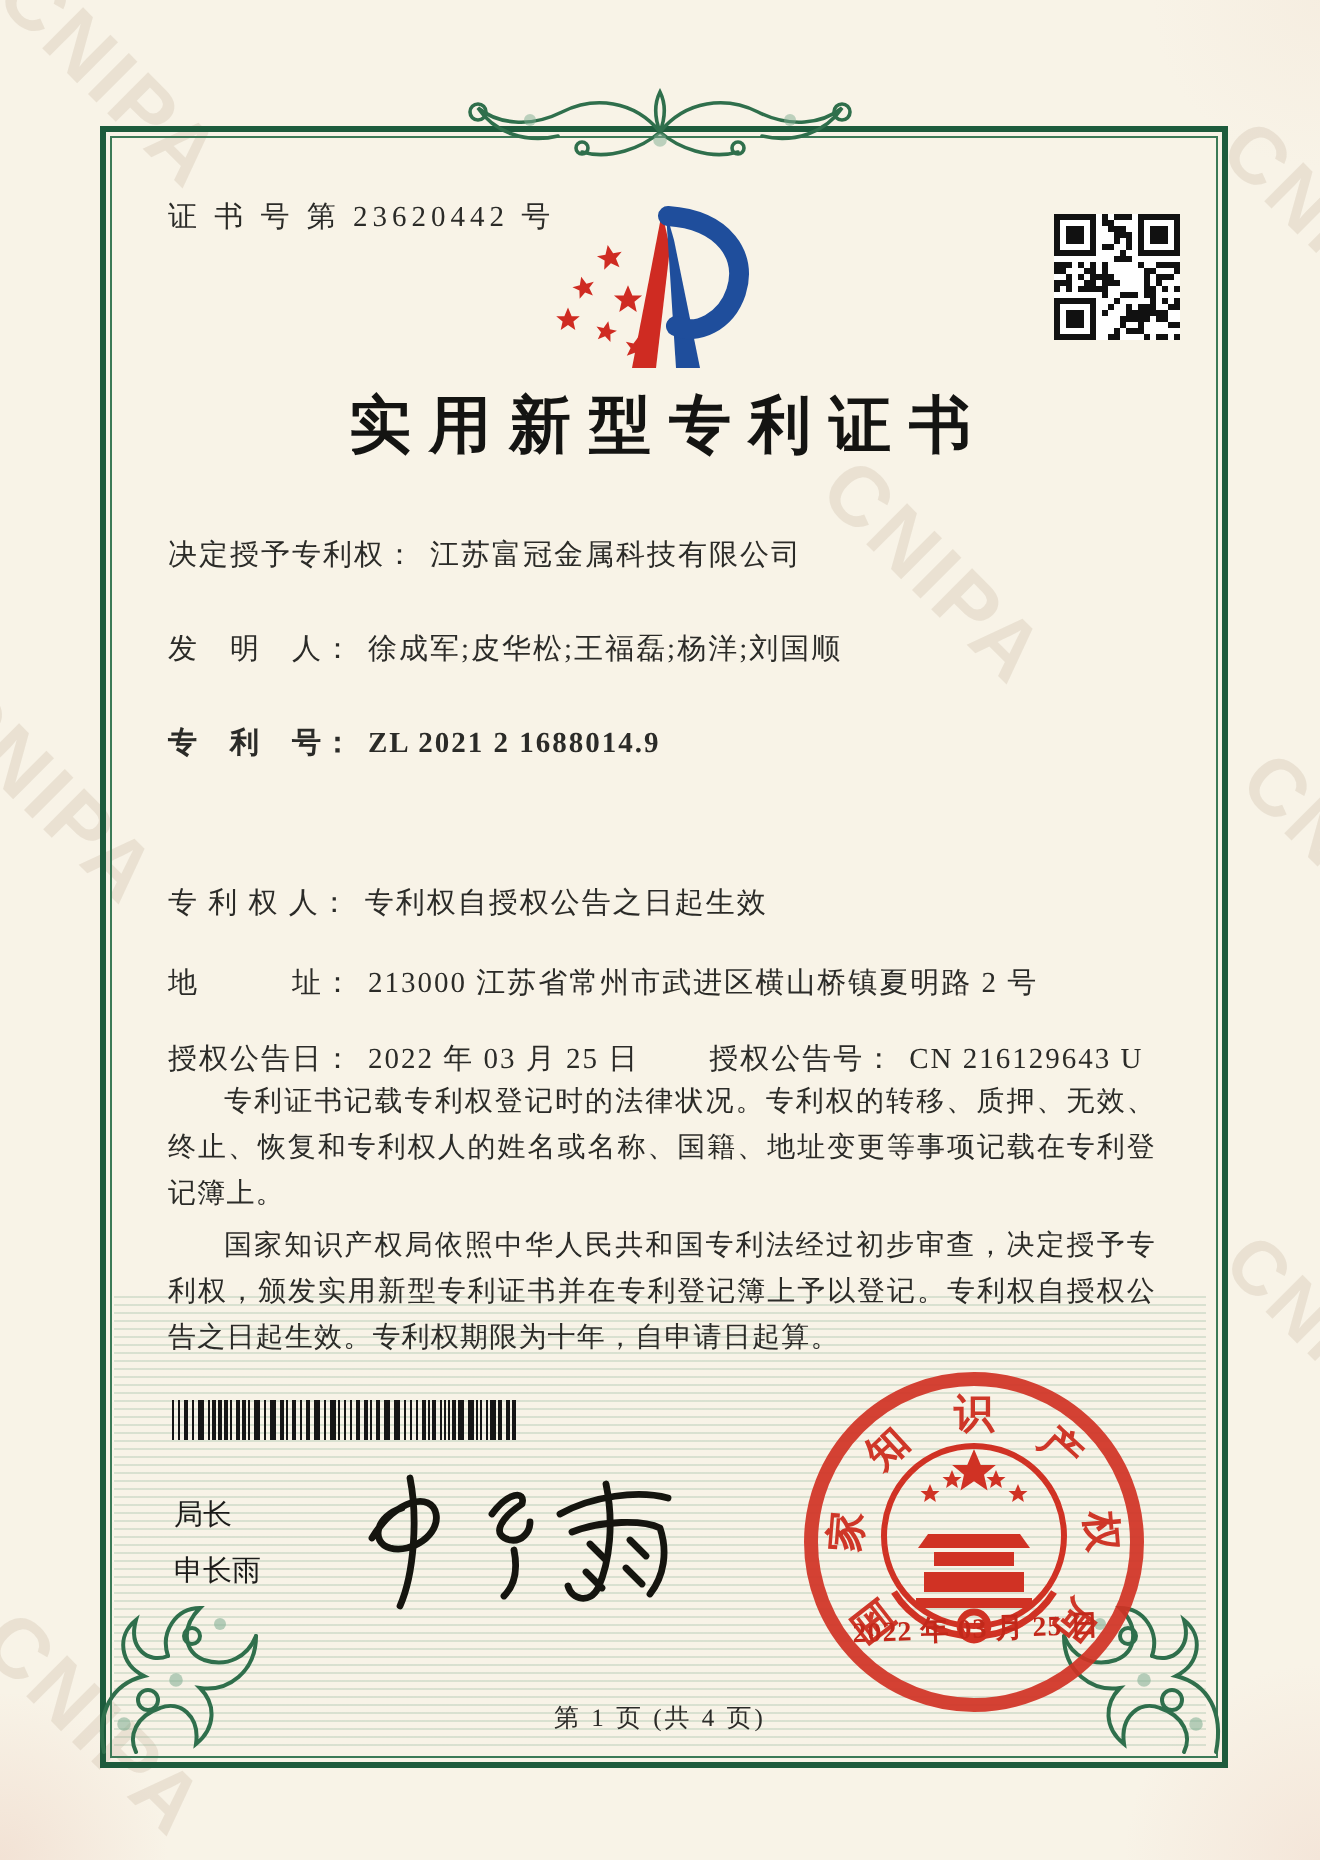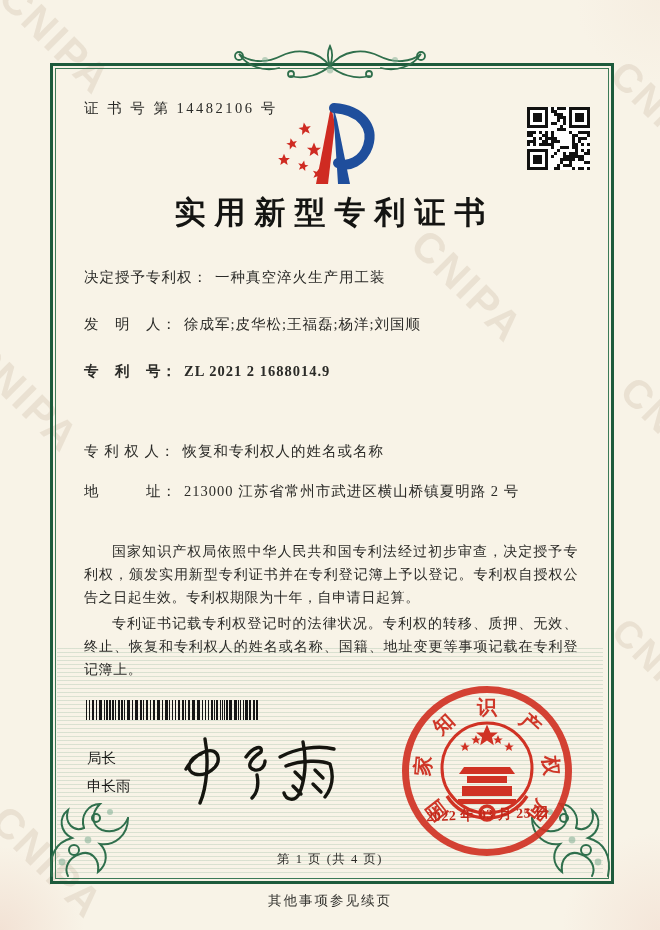--- a/index.html
+++ b/index.html
@@ -116,21 +116,21 @@
     </g>
     <g fill="#7fae92" opacity="0.55">
       <circle cx="18" cy="70" r="3.4"></circle>
         <circle cx="66" cy="20" r="3"></circle>
         <circle cx="44" cy="48" r="3.4"></circle>
     </g>
   </svg>
 
   <div class="content">
 
-    <div class="cert-no">证 书 号 第 14482106 号</div>
+    <div class="cert-no">证 书 号 第 23620442 号</div>
 
     <svg class="logo" width="140" height="96" viewBox="0 0 140 96">
       <defs>
         <path id="st" d="M0,-10 L2.94,-3.09 L9.51,-3.09 L4.36,1.18 L5.88,8.09 L0,4 L-5.88,8.09 L-4.36,1.18 L-9.51,-3.09 L-2.94,-3.09 Z"></path>
       </defs>
       <g fill="#cf2b22">
         <use href="#st" transform="translate(22,62) scale(0.62)"></use>
         <use href="#st" transform="translate(30,46) scale(0.58) rotate(-14)"></use>
         <use href="#st" transform="translate(41,68) scale(0.55) rotate(12)"></use>
         <use href="#st" transform="translate(43,31) scale(0.66) rotate(-10)"></use>
@@ -268,38 +268,42 @@
         <rect x="45" y="3" width="15" height="15" fill="#fff"></rect>
         <rect x="48" y="6" width="9" height="9" fill="#111"></rect>
         <rect x="0" y="42" width="21" height="21" fill="#111"></rect>
         <rect x="3" y="45" width="15" height="15" fill="#fff"></rect>
         <rect x="6" y="48" width="9" height="9" fill="#111"></rect>
       </svg>
 
     <div class="title">实用新型专利证书</div>
 
     <div class="frow" style="top:268px;">
-      <span>决定授予专利权：</span><span class="val">一种真空淬火生产用工装</span>
+      <span>决定授予专利权：</span><span class="val">江苏富冠金属科技有限公司</span>
     </div>
     <div class="frow" style="top:315px;">
       <span>发　明　人：</span><span class="val">徐成军;皮华松;王福磊;杨洋;刘国顺</span>
     </div>
     <div class="frow" style="top:362px;font-weight:bold;">
       <span>专　利　号：</span><span class="val">ZL 2021 2 1688014.9</span>
     </div>
     <div class="frow" style="top:442px;">
-      <span>专 利 权 人：</span><span class="val">恢复和专利权人的姓名或名称</span>
+      <span>专 利 权 人：</span><span class="val">专利权自授权公告之日起生效</span>
     </div>
     <div class="frow" style="top:482px;">
       <span>地　　　址：</span><span class="val">213000 江苏省常州市武进区横山桥镇夏明路 2 号</span>
     </div>
+    <div class="frow" style="top:520px;">
+      <span class="grant-left"><span>授权公告日：</span><span class="val">2022 年 03 月 25 日</span></span>
+      <span><span>授权公告号：</span><span class="val">CN 216129643 U</span></span>
+    </div>
 
     <div class="paras">
+      <p>专利证书记载专利权登记时的法律状况。专利权的转移、质押、无效、终止、恢复和专利权人的姓名或名称、国籍、地址变更等事项记载在专利登记簿上。</p>
       <p>国家知识产权局依照中华人民共和国专利法经过初步审查，决定授予专利权，颁发实用新型专利证书并在专利登记簿上予以登记。专利权自授权公告之日起生效。专利权期限为十年，自申请日起算。</p>
-      <p>专利证书记载专利权登记时的法律状况。专利权的转移、质押、无效、终止、恢复和专利权人的姓名或名称、国籍、地址变更等事项记载在专利登记簿上。</p>
     </div>
 
     <div class="barcode" id="barcode"><i style="width: 1px; background: rgb(21, 21, 21);"></i><i style="width: 2px;"></i><i style="width: 1px; background: rgb(21, 21, 21);"></i><i style="width: 2px;"></i><i style="width: 2px; background: rgb(21, 21, 21);"></i><i style="width: 2px;"></i><i style="width: 1px; background: rgb(21, 21, 21);"></i><i style="width: 2px;"></i><i style="width: 3px; background: rgb(21, 21, 21);"></i><i style="width: 2px;"></i><i style="width: 1px; background: rgb(21, 21, 21);"></i><i style="width: 1px;"></i><i style="width: 2px; background: rgb(21, 21, 21);"></i><i style="width: 1px;"></i><i style="width: 2px; background: rgb(21, 21, 21);"></i><i style="width: 1px;"></i><i style="width: 2px; background: rgb(21, 21, 21);"></i><i style="width: 1px;"></i><i style="width: 1px; background: rgb(21, 21, 21);"></i><i style="width: 2px;"></i><i style="width: 2px; background: rgb(21, 21, 21);"></i><i style="width: 1px;"></i><i style="width: 2px; background: rgb(21, 21, 21);"></i><i style="width: 1px;"></i><i style="width: 1px; background: rgb(21, 21, 21);"></i><i style="width: 2px;"></i><i style="width: 3px; background: rgb(21, 21, 21);"></i><i style="width: 2px;"></i><i style="width: 1px; background: rgb(21, 21, 21);"></i><i style="width: 2px;"></i><i style="width: 3px; background: rgb(21, 21, 21);"></i><i style="width: 2px;"></i><i style="width: 2px; background: rgb(21, 21, 21);"></i><i style="width: 1px;"></i><i style="width: 1px; background: rgb(21, 21, 21);"></i><i style="width: 2px;"></i><i style="width: 2px; background: rgb(21, 21, 21);"></i><i style="width: 2px;"></i><i style="width: 1px; background: rgb(21, 21, 21);"></i><i style="width: 2px;"></i><i style="width: 2px; background: rgb(21, 21, 21);"></i><i style="width: 2px;"></i><i style="width: 3px; background: rgb(21, 21, 21);"></i><i style="width: 2px;"></i><i style="width: 1px; background: rgb(21, 21, 21);"></i><i style="width: 2px;"></i><i style="width: 3px; background: rgb(21, 21, 21);"></i><i style="width: 1px;"></i><i style="width: 1px; background: rgb(21, 21, 21);"></i><i style="width: 2px;"></i><i style="width: 1px; background: rgb(21, 21, 21);"></i><i style="width: 2px;"></i><i style="width: 1px; background: rgb(21, 21, 21);"></i><i style="width: 2px;"></i><i style="width: 2px; background: rgb(21, 21, 21);"></i><i style="width: 2px;"></i><i style="width: 2px; background: rgb(21, 21, 21);"></i><i style="width: 1px;"></i><i style="width: 1px; background: rgb(21, 21, 21);"></i><i style="width: 2px;"></i><i style="width: 2px; background: rgb(21, 21, 21);"></i><i style="width: 2px;"></i><i style="width: 3px; background: rgb(21, 21, 21);"></i><i style="width: 2px;"></i><i style="width: 3px; background: rgb(21, 21, 21);"></i><i style="width: 2px;"></i><i style="width: 1px; background: rgb(21, 21, 21);"></i><i style="width: 2px;"></i><i style="width: 1px; background: rgb(21, 21, 21);"></i><i style="width: 2px;"></i><i style="width: 1px; background: rgb(21, 21, 21);"></i><i style="width: 2px;"></i><i style="width: 2px; background: rgb(21, 21, 21);"></i><i style="width: 1px;"></i><i style="width: 1px; background: rgb(21, 21, 21);"></i><i style="width: 1px;"></i><i style="width: 2px; background: rgb(21, 21, 21);"></i><i style="width: 2px;"></i><i style="width: 1px; background: rgb(21, 21, 21);"></i><i style="width: 1px;"></i><i style="width: 1px; background: rgb(21, 21, 21);"></i><i style="width: 1px;"></i><i style="width: 1px; background: rgb(21, 21, 21);"></i><i style="width: 1px;"></i><i style="width: 2px; background: rgb(21, 21, 21);"></i><i style="width: 1px;"></i><i style="width: 3px; background: rgb(21, 21, 21);"></i><i style="width: 2px;"></i><i style="width: 3px; background: rgb(21, 21, 21);"></i><i style="width: 1px;"></i><i style="width: 1px; background: rgb(21, 21, 21);"></i><i style="width: 1px;"></i><i style="width: 1px; background: rgb(21, 21, 21);"></i><i style="width: 2px;"></i><i style="width: 1px; background: rgb(21, 21, 21);"></i><i style="width: 1px;"></i><i style="width: 3px; background: rgb(21, 21, 21);"></i><i style="width: 1px;"></i><i style="width: 2px; background: rgb(21, 21, 21);"></i><i style="width: 2px;"></i><i style="width: 2px; background: rgb(21, 21, 21);"></i><i style="width: 1px;"></i><i style="width: 2px; background: rgb(21, 21, 21);"></i><i style="width: 2px;"></i></div>
 
     <div class="signer">
       <div>局长</div>
       <div>申长雨</div>
     </div>
 
     <svg class="signature" width="190" height="78" viewBox="0 0 190 78">
@@ -337,15 +341,14 @@
         <span class="seal-char" style="transform: translate(-50%, -50%) rotate(-85.3333deg) translateY(-64px);">家</span>
         <span class="seal-char" style="transform: translate(-50%, -50%) rotate(-42.6667deg) translateY(-64px);">知</span>
         <span class="seal-char" style="transform: translate(-50%, -50%) rotate(0deg) translateY(-64px);">识</span>
         <span class="seal-char" style="transform: translate(-50%, -50%) rotate(42.6667deg) translateY(-64px);">产</span>
         <span class="seal-char" style="transform: translate(-50%, -50%) rotate(85.3333deg) translateY(-64px);">权</span>
         <span class="seal-char" style="transform: translate(-50%, -50%) rotate(128deg) translateY(-64px);">局</span>
       </div>
     <div class="seal-date">2022 年 03 月 25 日</div>
 
     <div class="page-info">第 1 页 (共 4 页)</div>
-    <div class="footer-note">其他事项参见续页</div>
   </div>
 </div>
 
 </body></html>

